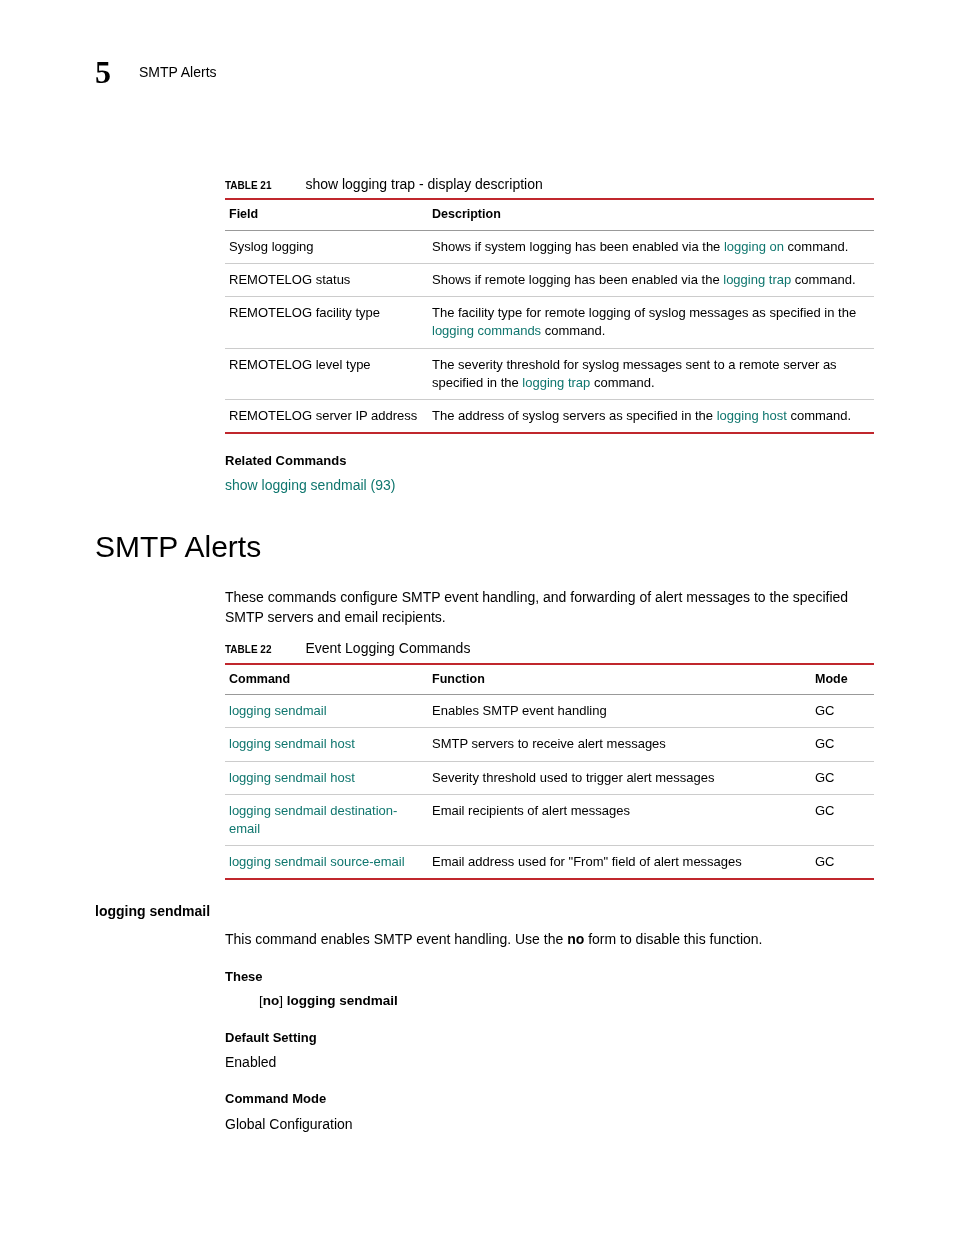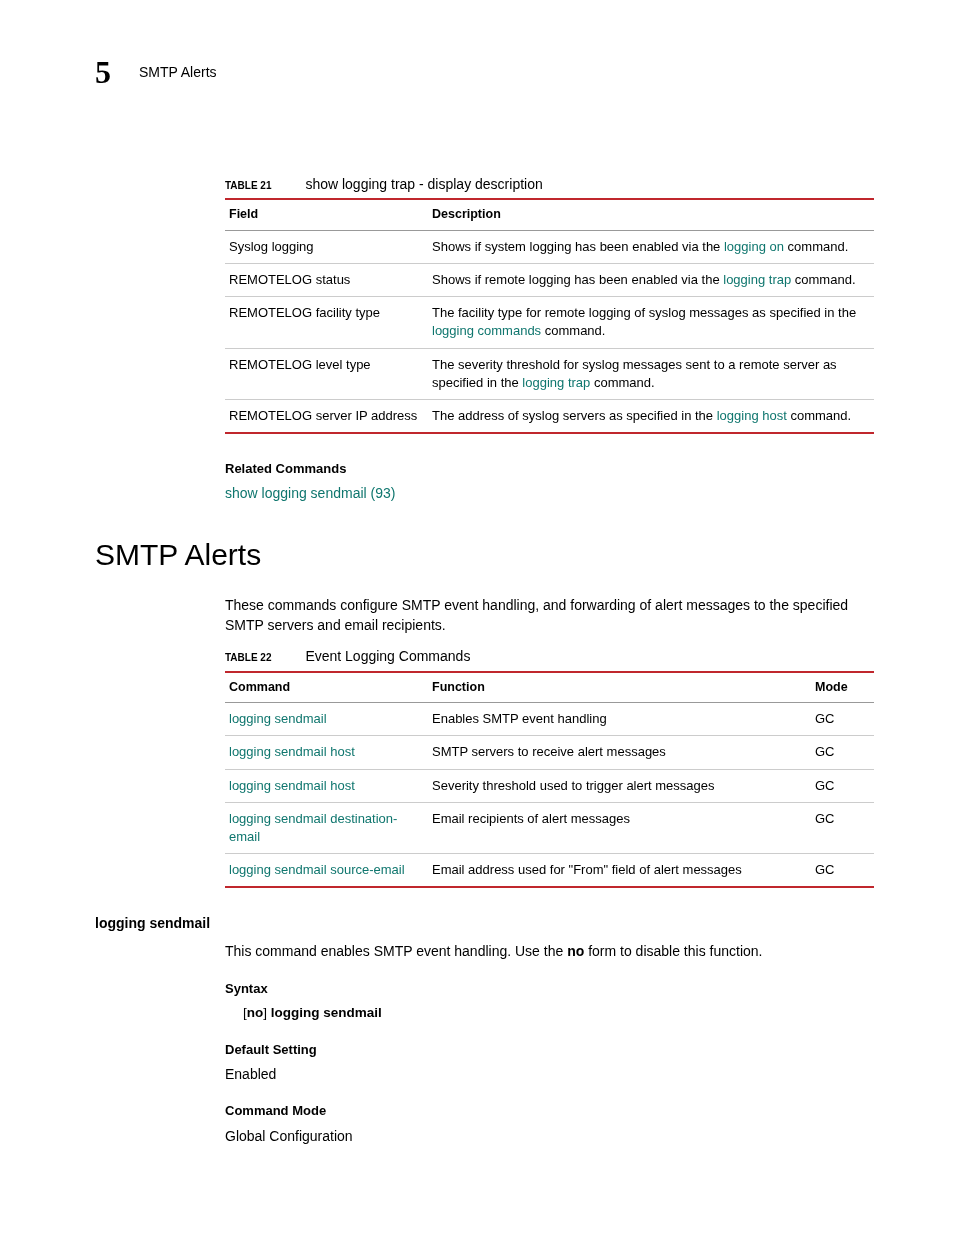--- a/index.html
+++ b/index.html
@@ -37,21 +37,21 @@
     font-size: 10px;
   }
   .table-caption .ttitle {
     font-size: 14px;
     margin-left: 30px;
   }
   table {
     border-collapse: collapse;
     width: 100%;
     font-size: 13px;
-    margin-bottom: 26px;
+    margin-bottom: 18px;
   }
   table.redtop {
     border-top: 2px solid #c0272d;
     border-bottom: 2px solid #c0272d;
   }
   table.redtop th {
     text-align: left;
     font-weight: bold;
     padding: 6px 4px;
     border-bottom: 1px solid #999;
@@ -84,21 +84,21 @@
     font-weight: bold;
     margin-top: 22px;
     margin-bottom: 6px;
     font-size: 14px;
   }
   .intro-para {
     margin-top: 8px;
     margin-bottom: 12px;
   }
   .syntax-line {
-    margin-left: 18px;
+    margin-left: 34px;
     font-size: 13.5px;
   }
   .col-cmd { width: 195px; }
   .col-func { }
   .col-mode { width: 55px; }
   .col-field { width: 195px; }
 </style>
 </head>
 <body>
 
@@ -204,21 +204,21 @@
   </table>
 </div>
 
 <div class="subhead-left">logging sendmail</div>
 
 <div class="content-indent">
   <div class="intro-para">
     <span>This command enables SMTP event handling. Use the </span><b>no</b><span> form to disable this function.</span>
   </div>
 
-  <div class="subhead">Syntax</div>
+  <div class="subhead">These</div>
   <div class="syntax-line">
     <span>[</span><b>no</b><span>] </span><b>logging sendmail</b>
   </div>
 
   <div class="subhead">Default Setting</div>
   <div>Enabled</div>
 
   <div class="subhead">Command Mode</div>
   <div>Global Configuration</div>
 </div>

